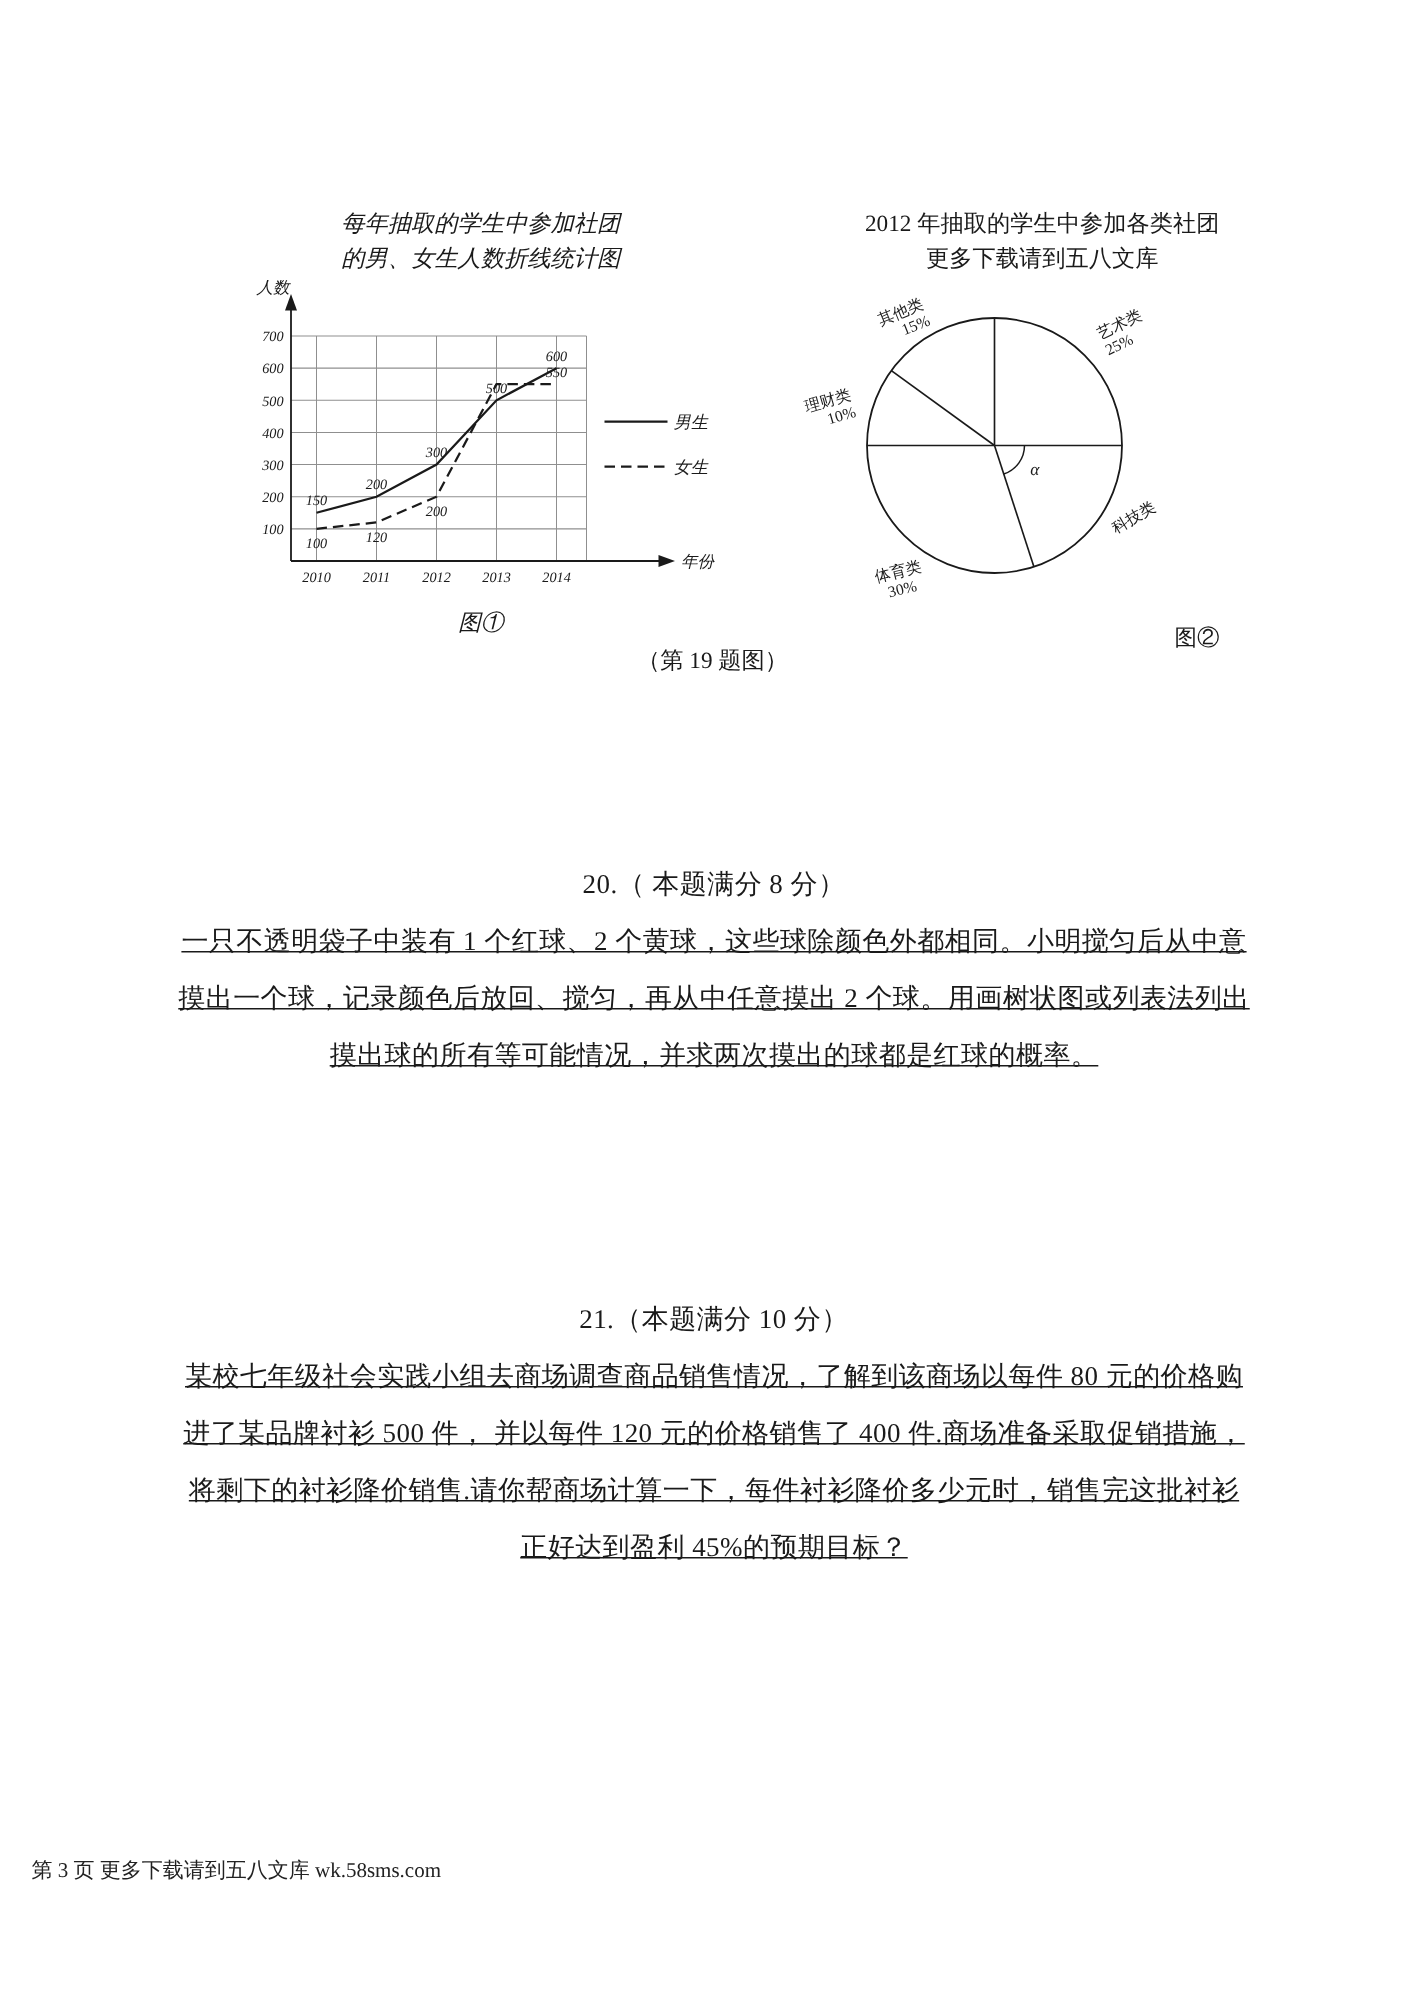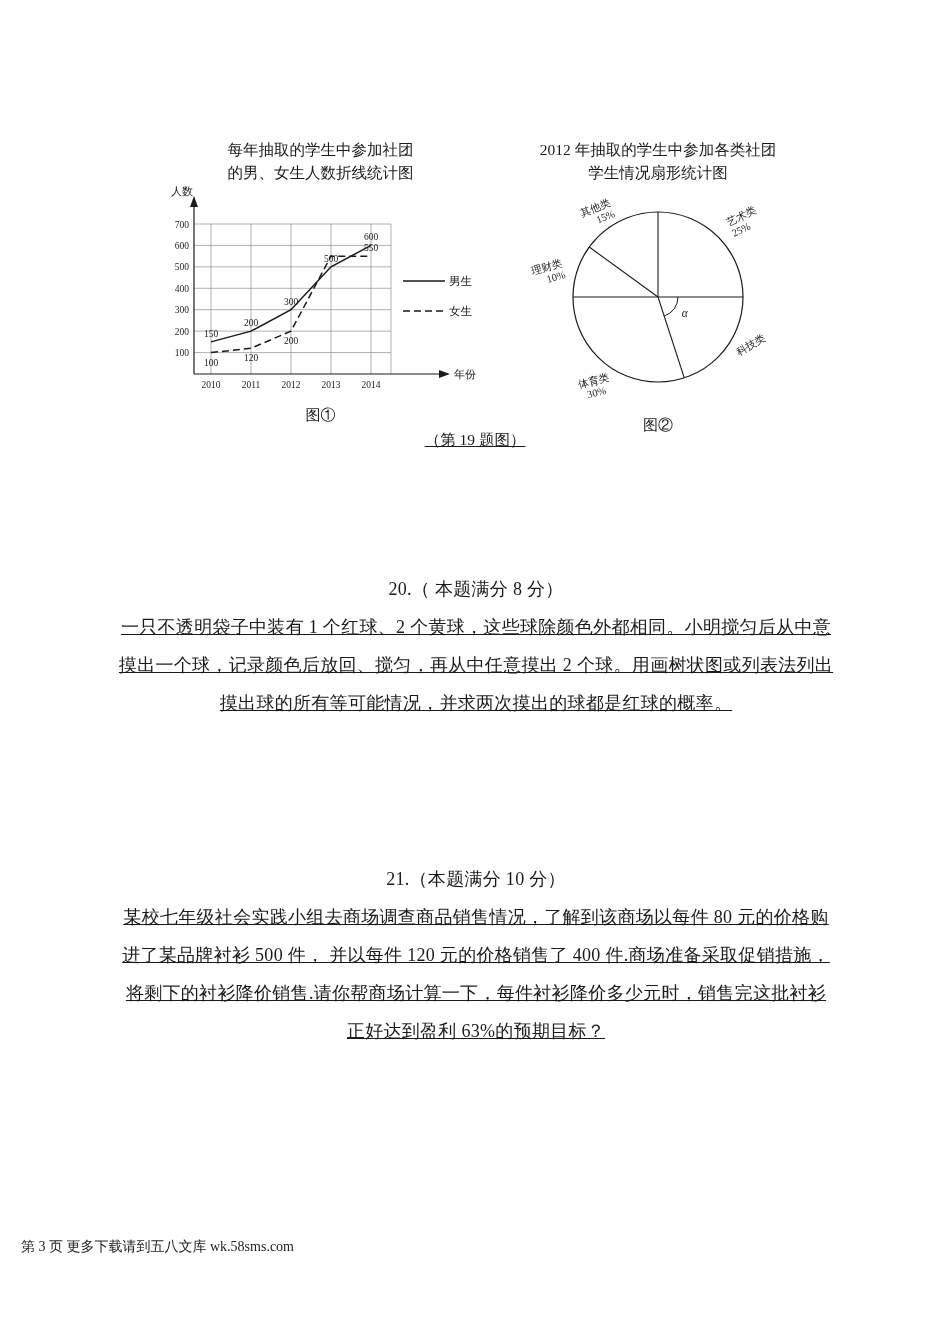--- a/index.html
+++ b/index.html
@@ -2,25 +2,25 @@
 <html><head>
 <meta charset="utf-8">
 <style>
   * { margin:0; padding:0; box-sizing:border-box; }
   html,body { background:#ffffff; }
   .page {
     position:relative; width:950px; height:1344px; background:#ffffff;
     font-family:"Liberation Serif","DejaVu Serif",serif; color:#1a1a1a; overflow:hidden;
   }
   .chart-block { position:absolute; display:flex; flex-direction:column; align-items:center; }
-  #line-chart-block { left:148px; top:138px; width:345px; }
-  #pie-chart-block  { left:503px; top:138px; width:310px; }
+  #line-chart-block { left:148px; top:138px; width:345px;font-style:italic; }
+  #pie-chart-block  { left:503px; top:138px; width:310px;align-items:flex-end; }
   .chart-title { font-size:15.5px; line-height:23px; text-align:center; }
   .chart-caption { font-size:15px; margin-top:2px; }
-  .group-caption { position:absolute; left:0; top:430px; width:950px; text-align:center; font-size:15.5px;text-decoration:underline; }
+  .group-caption { position:absolute; left:0; top:430px; width:950px; text-align:center; font-size:15.5px; }
   .question { position:absolute; left:104px; width:744px;text-align:center; }
   #q20 { top:570px; }
   #q21 { top:860px; }
   .q-header { font-size:18px; line-height:38px; letter-spacing:0.3px; }
   .q-line   { font-size:18px; line-height:38px; letter-spacing:0.3px;text-decoration:underline; }
   .footer { position:absolute; left:0; top:1238px; width:950px; text-align:left; font-size:14px; color:#222;margin-left:21px; }
   svg text { font-family:"Liberation Serif","DejaVu Serif",serif; }
 </style>
 </head>
 <body>
@@ -79,21 +79,21 @@
         <text x="293" y="101" text-anchor="start" font-size="11.5" fill="#1a1a1a">男生</text>
         <line x1="247" y1="127" x2="289" y2="127" stroke="#1a1a1a" stroke-width="1.5" stroke-dasharray="7 4"></line>
         <text x="293" y="131" text-anchor="start" font-size="11.5" fill="#1a1a1a">女生</text>
       </svg>
     <div class="chart-caption">图①</div>
   </div>
 
   <div class="chart-block" id="pie-chart-block">
     <div class="chart-title">
       <div>2012 年抽取的学生中参加各类社团</div>
-      <div>学生情况扇形统计图</div>
+      <div>更多下载请到五八文库</div>
     </div>
     <svg id="pie-chart-svg" width="300" height="230">
         <circle cx="150" cy="113" r="85" fill="none" stroke="#1a1a1a" stroke-width="1.2"></circle>
         <line x1="150" y1="113" x2="150" y2="28" stroke="#1a1a1a" stroke-width="1.1"></line>
         <line x1="150" y1="113" x2="235" y2="113" stroke="#1a1a1a" stroke-width="1.1"></line>
         <line x1="150" y1="113" x2="176.26644452187054" y2="193.83980388508803" stroke="#1a1a1a" stroke-width="1.1"></line>
         <line x1="150" y1="113" x2="65" y2="113.00000000000001" stroke="#1a1a1a" stroke-width="1.1"></line>
         <line x1="150" y1="113" x2="81.23355547812946" y2="63.0382535551398" stroke="#1a1a1a" stroke-width="1.1"></line>
         <text x="220.71067811865476" y="42.289321881345245" text-anchor="start" font-size="10.5" fill="#1a1a1a" transform="rotate(-26 220.71067811865476 42.289321881345245)"><tspan x="220.71067811865476">艺术类</tspan><tspan x="220.71067811865476" dy="12">25%</tspan></text>
         <text x="230.90169943749476" y="171.7785252292473" text-anchor="start" font-size="10.5" fill="#1a1a1a" transform="rotate(-30 230.90169943749476 171.7785252292473)"><tspan x="230.90169943749476">科技类</tspan></text>
@@ -116,19 +116,19 @@
         <div class="q-line">摸出球的所有等可能情况，并求两次摸出的球都是红球的概率。</div>
       </div>
   </div>
 
   <div class="question" id="q21">
     <div class="q-header">21.（本题满分 10 分）</div>
     <div>
         <div class="q-line">某校七年级社会实践小组去商场调查商品销售情况，了解到该商场以每件 80 元的价格购</div>
         <div class="q-line">进了某品牌衬衫 500 件， 并以每件 120 元的价格销售了 400 件.商场准备采取促销措施，</div>
         <div class="q-line">将剩下的衬衫降价销售.请你帮商场计算一下，每件衬衫降价多少元时，销售完这批衬衫</div>
-        <div class="q-line">正好达到盈利 63%的预期目标？</div>
+        <div class="q-line">正好达到盈利 45%的预期目标？</div>
       </div>
   </div>
 
   <div class="footer">第 3 页 更多下载请到五八文库 wk.58sms.com</div>
 
 </div>
 
 </body></html>

